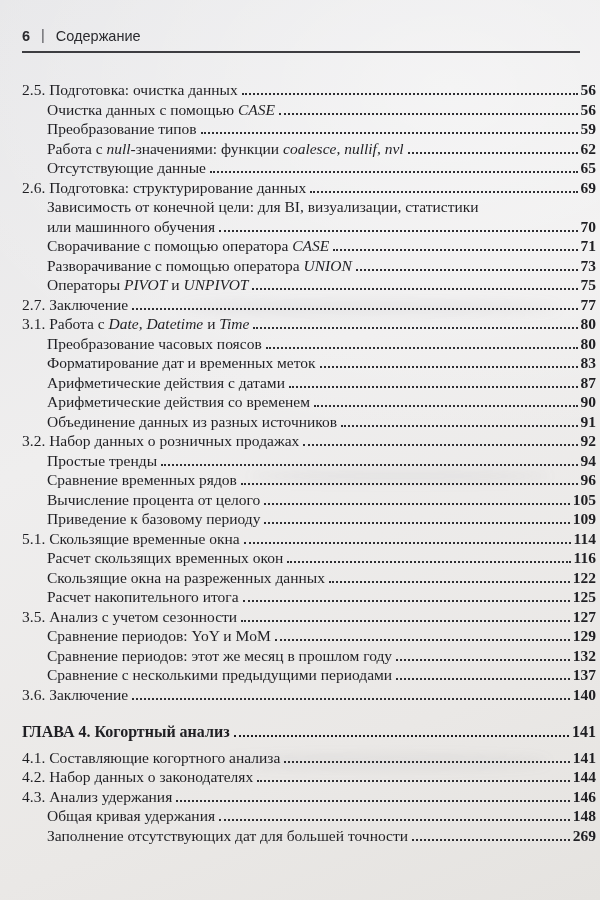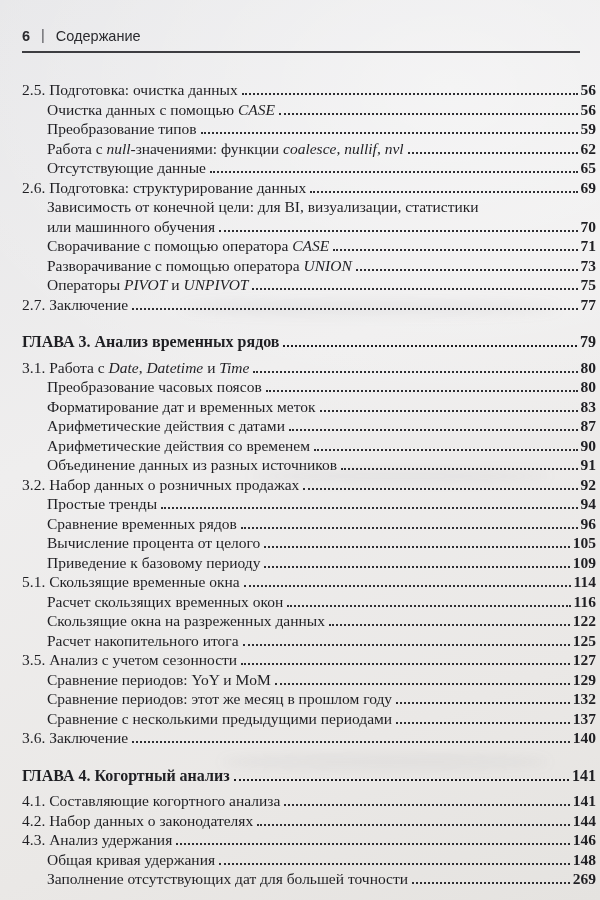--- a/index.html
+++ b/index.html
@@ -166,27 +166,20 @@
           <span class="pagenum">75</span>
         </div>
       </div>
       <div class="toc-entry section">
         <div class="line">
           <span class="title">2.7. Заключение</span>
           <span class="leader"></span>
           <span class="pagenum">77</span>
         </div>
       </div>
-      <div class="toc-entry chapter">
-        <div class="line">
-          <span class="title">ГЛАВА 3. Анализ временных рядов</span>
-          <span class="leader"></span>
-          <span class="pagenum">79</span>
-        </div>
-      </div>
       <div class="toc-entry section">
         <div class="line">
           <span class="title">3.1. Работа с <i>Date</i>, <i>Datetime</i> и <i>Time</i></span>
           <span class="leader"></span>
           <span class="pagenum">80</span>
         </div>
       </div>
       <div class="toc-entry sub">
         <div class="line">
           <span class="title">Преобразование часовых поясов</span>

